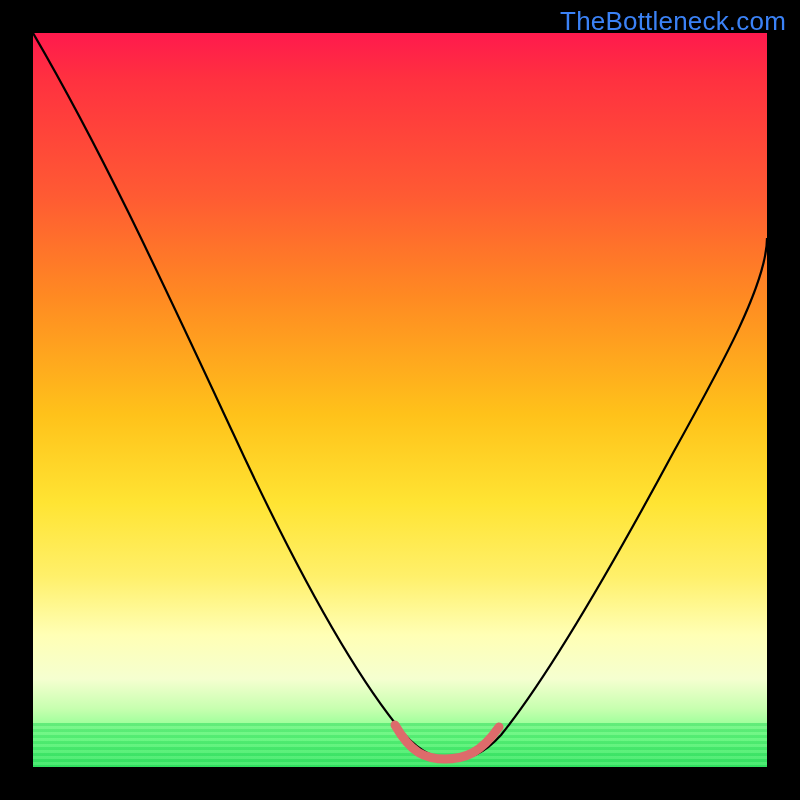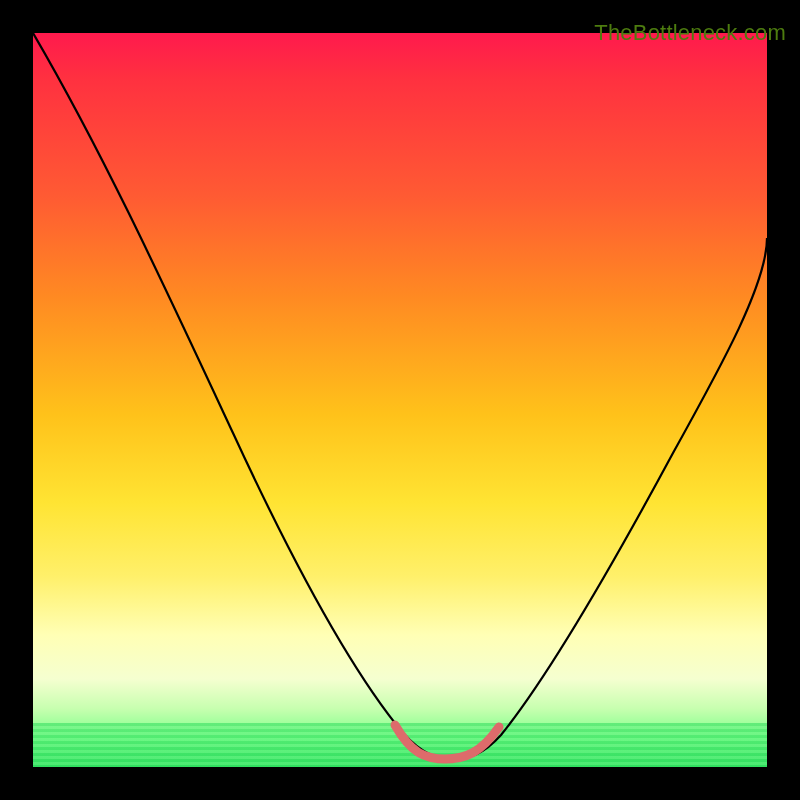--- a/index.html
+++ b/index.html
@@ -56,24 +56,24 @@
   }
   svg.curve {
     position: absolute;
     left: 0;
     top: 0;
     width: 734px;
     height: 734px;
   }
   .watermark {
     position: absolute;
-    top: 20px;
+    top: 6px;
     right: 14px;
-    color: #4d7c0f;
-    font-size: 22px;
+    color: #3b82f6;
+    font-size: 26px;
     letter-spacing: 0.2px;
     font-weight: 500;
     user-select: none;
   }
 </style>
 </head>
 <body>
 
 <div class="frame">
 

